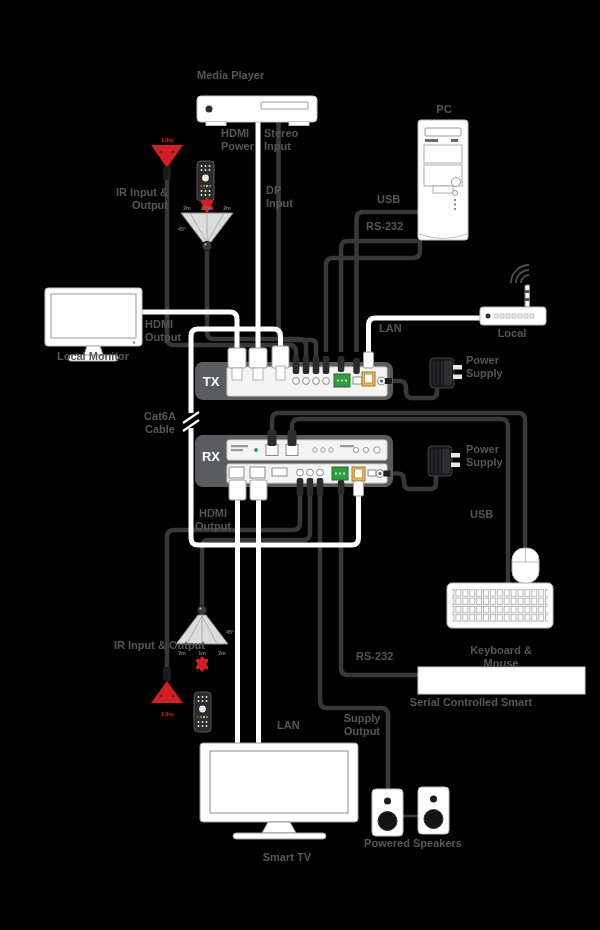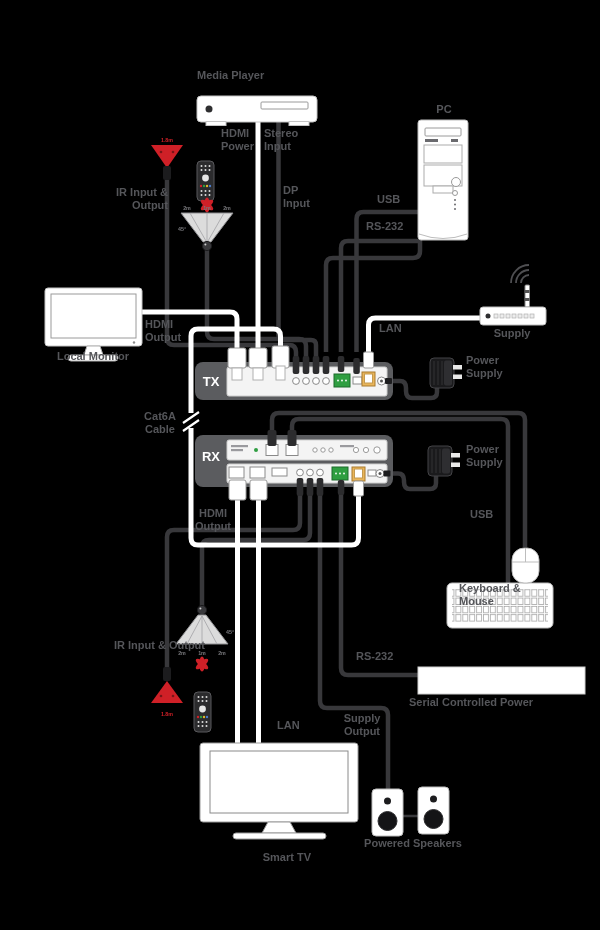--- a/index.html
+++ b/index.html
@@ -291,34 +291,34 @@
     <text x="222" y="655" fill="#7a7a7e">2m</text>
     <text x="230" y="634" fill="#7a7a7e">45°</text>
     <text x="167" y="716" fill="#cf2027">1.8m</text>
   </g>
 </svg>
 
   <div class="lbl" style="left:197px;top:69px;width:120px;">Media Player</div>
   <div class="lbl" style="left:423px;top:103px;width:42px;text-align:center">PC</div>
   <div class="lbl" style="left:221px;top:127px;width:44px">HDMI Power</div>
   <div class="lbl" style="left:264px;top:127px;width:46px">Stereo Input</div>
-  <div class="lbl" style="left:283px;top:184px;width:42px">DP Input</div>
+  <div class="lbl" style="left:266px;top:184px;width:42px">DP Input</div>
   <div class="lbl" style="left:377px;top:193px;width:40px">USB</div>
   <div class="lbl" style="left:366px;top:220px;width:52px">RS-232</div>
   <div class="lbl" style="left:88px;top:186px;width:80px;text-align:right">IR Input &amp; Output</div>
   <div class="lbl" style="left:145px;top:318px;width:52px">HDMI Output</div>
   <div class="lbl" style="left:42px;top:350px;width:102px;text-align:center">Local Monitor</div>
   <div class="lbl" style="left:379px;top:322px;width:40px">LAN</div>
-  <div class="lbl" style="left:478px;top:327px;width:68px;text-align:center">Supply</div>
+  <div class="lbl" style="left:478px;top:327px;width:68px;text-align:center">Local</div>
   <div class="lbl" style="left:466px;top:354px;width:54px">Power Supply</div>
   <div class="lbl" style="left:134px;top:410px;width:52px;text-align:center">Cat6A Cable</div>
   <div class="lbl" style="left:466px;top:443px;width:54px">Power Supply</div>
   <div class="lbl" style="left:190px;top:507px;width:46px;text-align:center">HDMI Output</div>
   <div class="lbl" style="left:470px;top:508px;width:40px">USB</div>
-  <div class="lbl" style="left:459px;top:582px;width:84px;text-align:left">Keyboard &amp; Mouse</div>
+  <div class="lbl" style="left:459px;top:644px;width:84px;text-align:center">Keyboard &amp; Mouse</div>
   <div class="lbl" style="left:356px;top:650px;width:52px">RS-232</div>
-  <div class="lbl" style="left:405px;top:696px;width:132px;text-align:center">Serial Controlled Power</div>
+  <div class="lbl" style="left:405px;top:696px;width:132px;text-align:center">Serial Controlled Smart</div>
   <div class="lbl" style="left:105px;top:639px;width:100px;text-align:right">IR Input &amp; Output</div>
   <div class="lbl" style="left:277px;top:719px;width:40px">LAN</div>
   <div class="lbl" style="left:335px;top:712px;width:54px;text-align:center">Supply Output</div>
   <div class="lbl" style="left:207px;top:851px;width:104px;text-align:right">Smart TV</div>
   <div class="lbl" style="left:347px;top:837px;width:132px;text-align:center">Powered Speakers</div>
 </div>
 
 </body></html>

